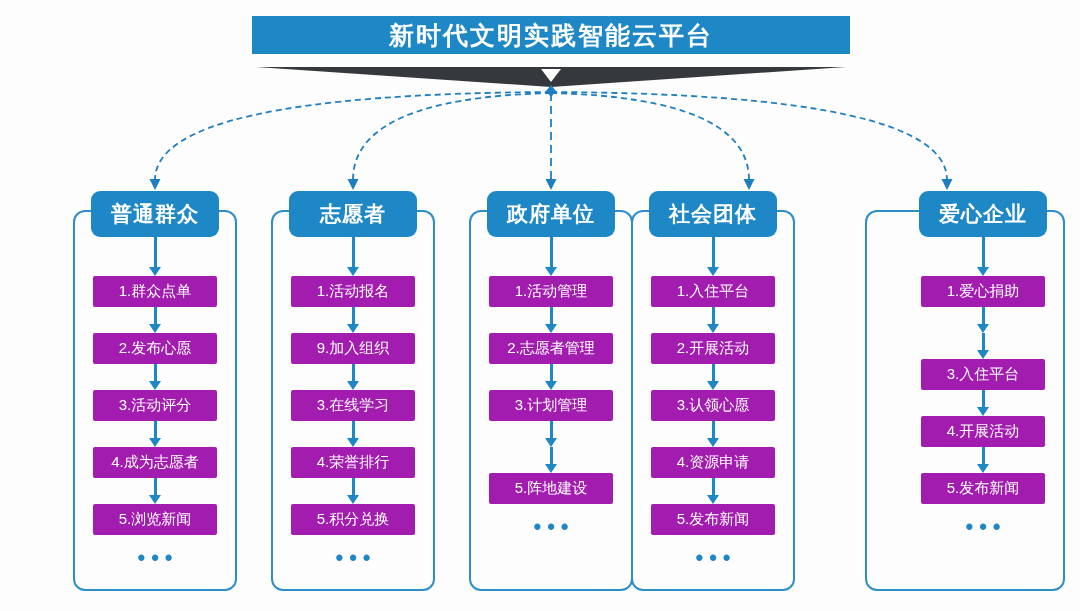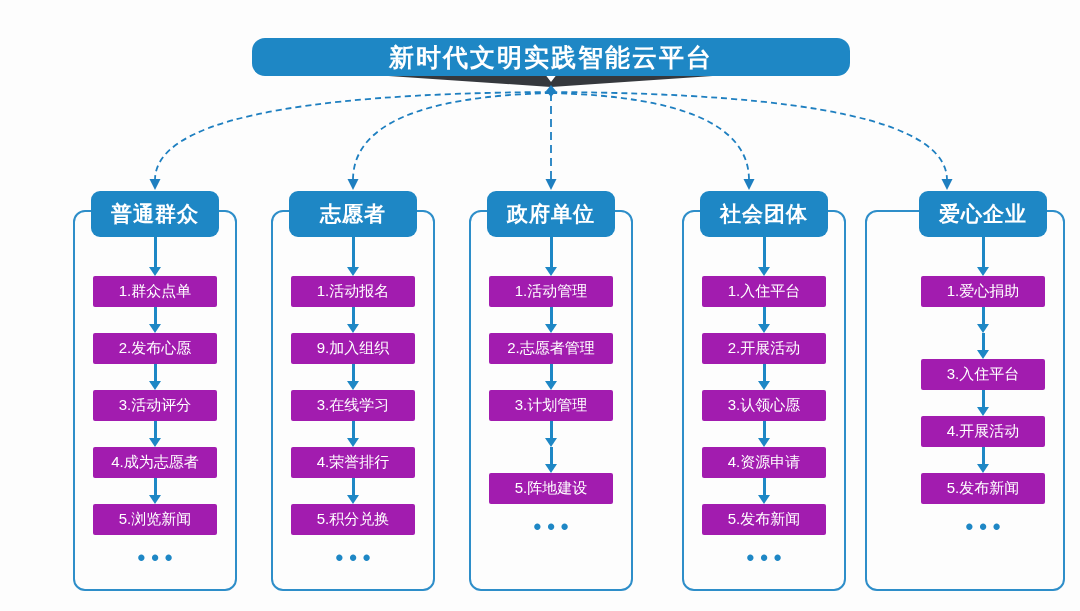--- a/index.html
+++ b/index.html
@@ -4,26 +4,25 @@
 <style>
   html,body { margin:0; padding:0; background:#fff; }
   .stage {
     position:relative; width:1080px; height:611px;
     background:#fdfdfd; overflow:hidden;
     font-family:"Liberation Sans", sans-serif;
   }
   .connector-layer { position:absolute; left:0; top:0; width:1080px; height:611px; }
 
   .title-bar {
-    position:absolute; left:252px; top:38px; width:598px; height:38px;
+    position:absolute; left:252px; top:16px; width:598px; height:38px;
     background:#1e87c5; color:#ffffff;
     font-weight:bold; font-size:25px; letter-spacing:2px;
     display:flex; align-items:center; justify-content:center;
     z-index:2;
-    border-radius:13px;
   }
 
   .column {
     position:absolute; top:191px; width:164px; height:400px;
     display:flex; flex-direction:column; align-items:center;
   }
   .col-frame {
     position:absolute; top:19px; left:0; right:0; bottom:0;
     border:2px solid #2e8ec9; border-radius:12px;
     background:transparent;
@@ -50,21 +49,21 @@
   }
   .arrow-lg .stem { height:30px; }
   .arrow-sm .stem { height:17px; }
   .dots {
     position:relative; z-index:1; margin-top:12px;
     color:#1e87c5; font-size:22px; font-weight:bold;
     letter-spacing:6px; text-indent:6px; line-height:1;
   }
   
   .col-0 { left:73px; }  .col-1 { left:271px; } .col-2 { left:469px; }
-  .col-3 { left:682px; } .col-4 { left:865px;padding-left:36px; }
+  .col-3 { left:631px; } .col-4 { left:865px;padding-left:36px; }
 </style>
 </head>
 <body>
 
 <div class="stage">
 
   <svg class="connector-layer" viewBox="0 0 1080 611">
 
     <polygon points="256,67 846,67 551,87" fill="#35383d"></polygon>
     <polygon points="541,69 561,69 551,82" fill="#ffffff"></polygon>

